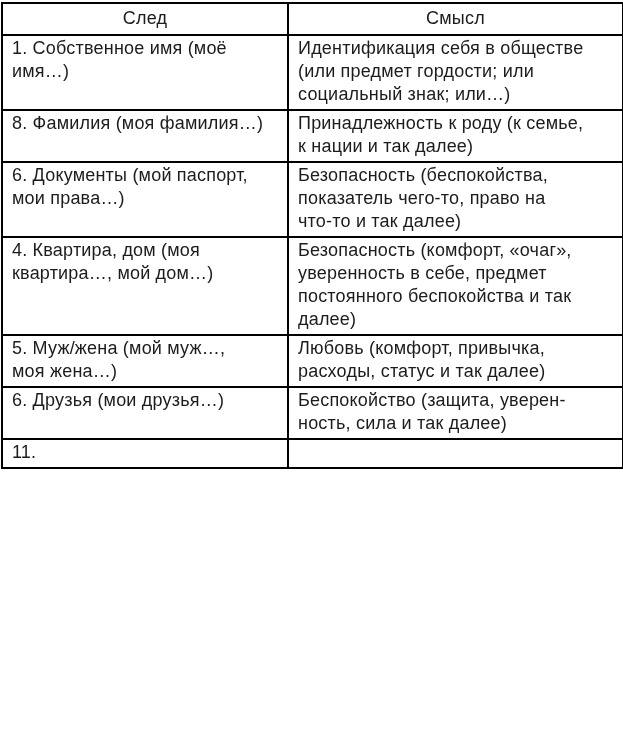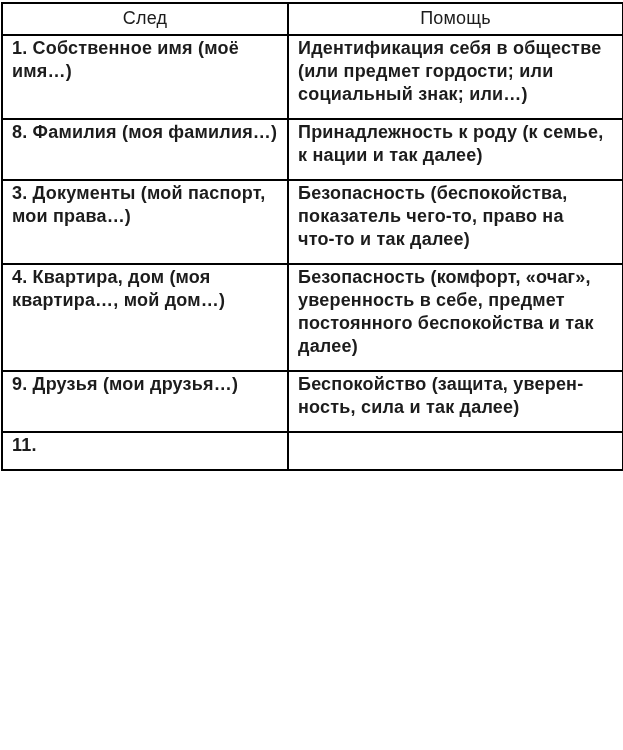--- a/index.html
+++ b/index.html
@@ -22,25 +22,24 @@
     font-size: 18px;
     color: #1c1c1c;
     letter-spacing: 0.2px;
   }
   table.sem-table col.c-trace { width: 286px; }
   table.sem-table col.c-meaning { width: 335px; }
   table.sem-table th,
   table.sem-table td {
     border: 2px solid #000000;
     vertical-align: top;
-    padding: 1px 8px 12px 9px;
+    padding: 1px 8px 3px 9px;
     line-height: 23px;
     white-space: pre-line;
     overflow: hidden;
-    font-weight: bold;
   }
   table.sem-table th {
     text-align: center;
     font-weight: normal;
     padding: 3px 4px 4px 4px;
     white-space: normal;
   }
   table.sem-table td.empty-cell {
     min-height: 23px;
   }
@@ -50,53 +49,59 @@
 
 <div class="page">
   <table class="sem-table">
     <colgroup>
       <col class="c-trace">
       <col class="c-meaning">
     </colgroup>
     <thead>
       <tr>
         <th>След</th>
-        <th>Помощь</th>
+        <th>Смысл</th>
       </tr>
     </thead>
     <tbody>
       <tr>
         <td>1. Собственное имя (моё
 имя…)</td>
         <td>Идентификация себя в обществе
 (или предмет гордости; или
 социальный знак; или…)</td>
       </tr>
       <tr>
         <td>8. Фамилия (моя фамилия…)</td>
         <td>Принадлежность к роду (к семье,
 к нации и так далее)</td>
       </tr>
       <tr>
-        <td>3. Документы (мой паспорт,
+        <td>6. Документы (мой паспорт,
 мои права…)</td>
         <td>Безопасность (беспокойства,
 показатель чего-то, право на
 что-то и так далее)</td>
       </tr>
       <tr>
         <td>4. Квартира, дом (моя
 квартира…, мой дом…)</td>
         <td>Безопасность (комфорт, «очаг»,
 уверенность в себе, предмет
 постоянного беспокойства и так
 далее)</td>
       </tr>
       <tr>
-        <td>9. Друзья (мои друзья…)</td>
+        <td>5. Муж/жена (мой муж…,
+моя жена…)</td>
+        <td>Любовь (комфорт, привычка,
+расходы, статус и так далее)</td>
+      </tr>
+      <tr>
+        <td>6. Друзья (мои друзья…)</td>
         <td>Беспокойство (защита, уверен-
 ность, сила и так далее)</td>
       </tr>
       <tr>
         <td>11.</td>
         <td class="empty-cell"></td>
       </tr>
     </tbody>
   </table>
 </div>

